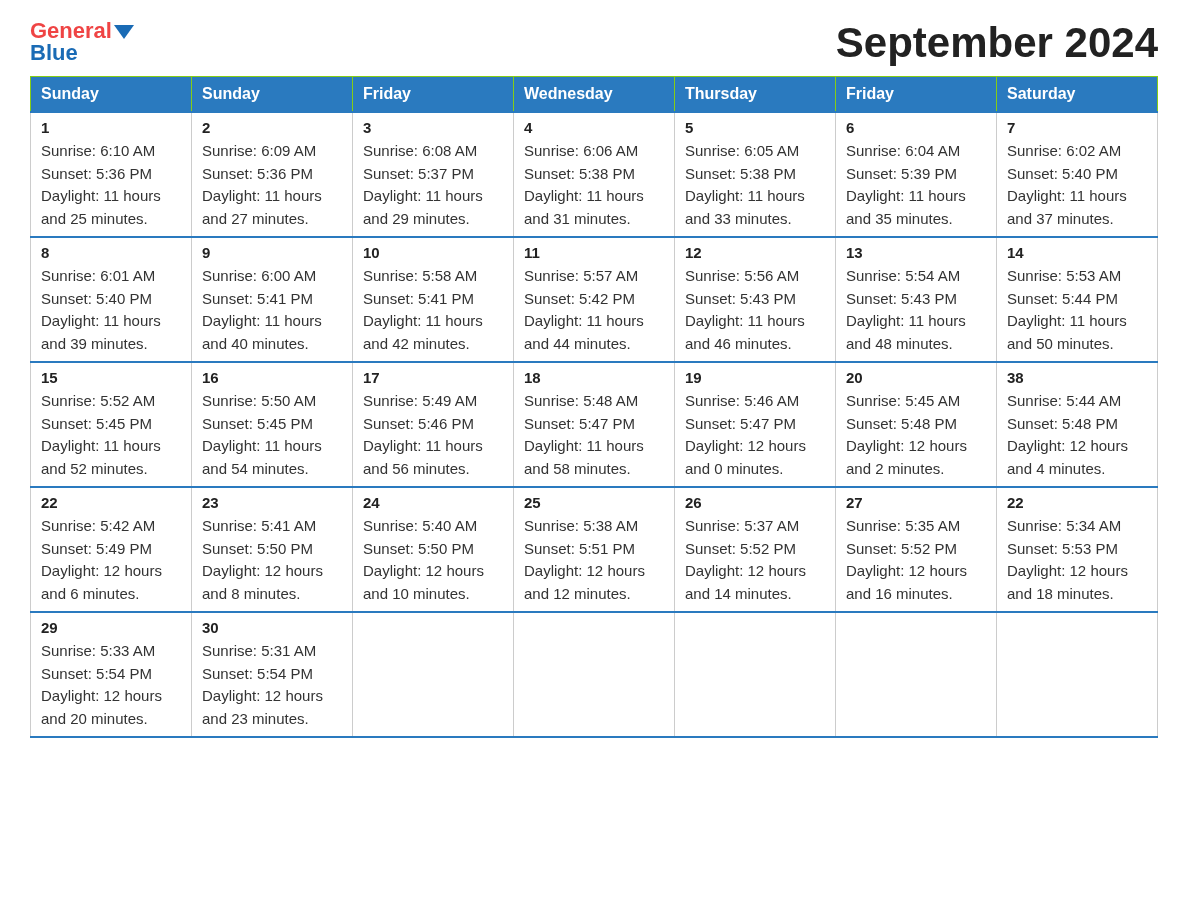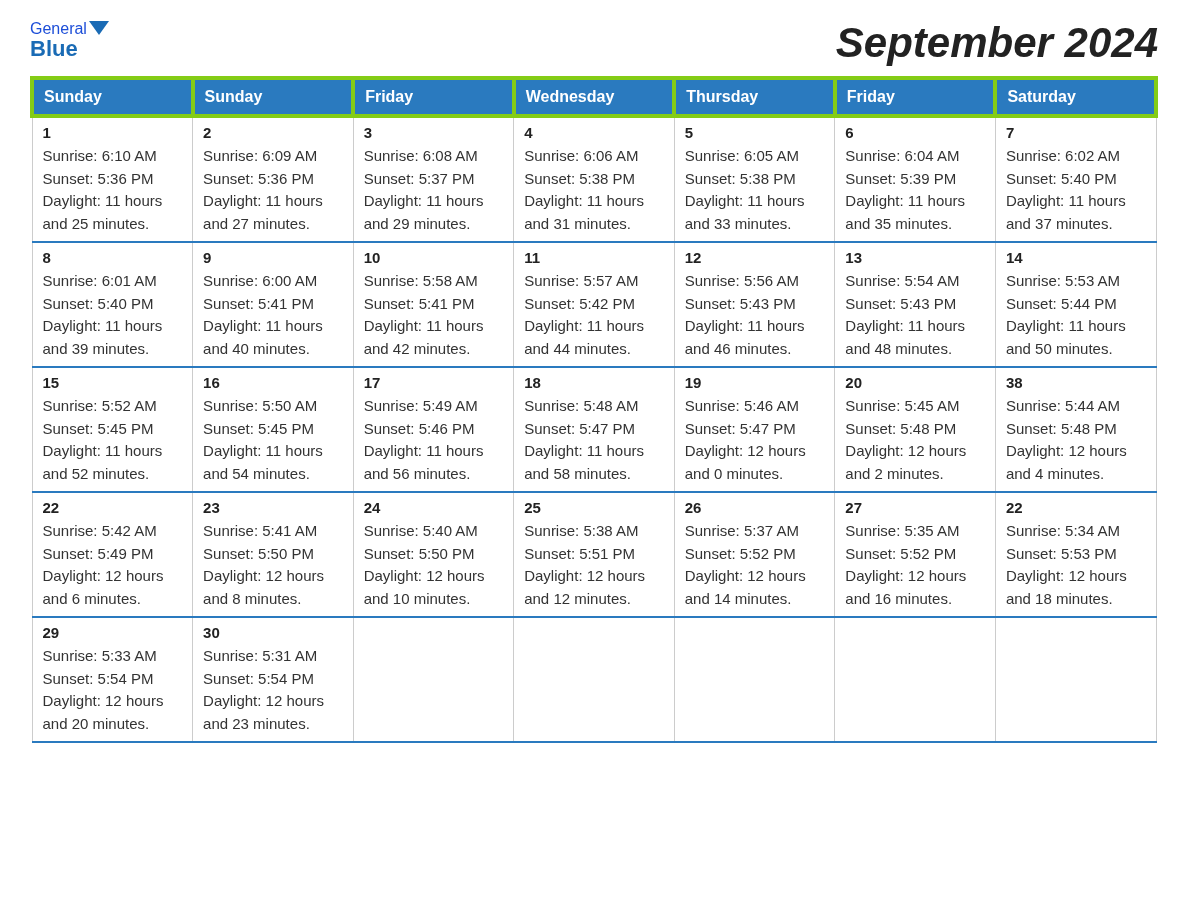--- a/index.html
+++ b/index.html
@@ -14,23 +14,23 @@
       justify-content: space-between;
       align-items: flex-start;
       margin-bottom: 10px;
     }
     .logo {
       display: flex;
       flex-direction: column;
       align-items: flex-start;
     }
     .logo-general {
-      font-size: 16px;
-      font-weight: normal;
-      color: #1d4ed8;
+      font-size: 22px;
+      font-weight: bold;
+      color: #ef4444;
       line-height: 1;
     }
     .logo-blue {
       font-size: 22px;
       font-weight: bold;
       color: #1a6bb5;
       line-height: 1;
       margin-top: 8px;
     }
     .logo-triangle {
@@ -40,21 +40,20 @@
       border-left: 10px solid transparent;
       border-right: 10px solid transparent;
       border-top: 14px solid #1a6bb5;
       margin-left: 2px;
       vertical-align: middle;
       position: relative;
       top: -2px;
     }
     .title-block {
       text-align: center;
-      font-style: italic;
     }
     .month-title {
       font-size: 42px;
       font-weight: bold;
       color: #222;
       line-height: 1.1;
     }
     .location {
       font-size: 20px;
       color: #444;
@@ -64,21 +63,21 @@
       border-collapse: collapse;
       margin-top: 10px;
     }
     th {
       background-color: #2a7abf;
       color: #fff;
       font-size: 16px;
       font-weight: bold;
       text-align: left;
       padding: 8px 10px;
-      border: 4px solid #84cc16;
+      border: 1px solid #84cc16;
     }
     td {
       vertical-align: top;
       border: 1px solid #ccc;
       padding: 6px 10px;
       font-size: 13px;
       width: 14.28%;
       min-height: 100px;
     }
     .day-number {

